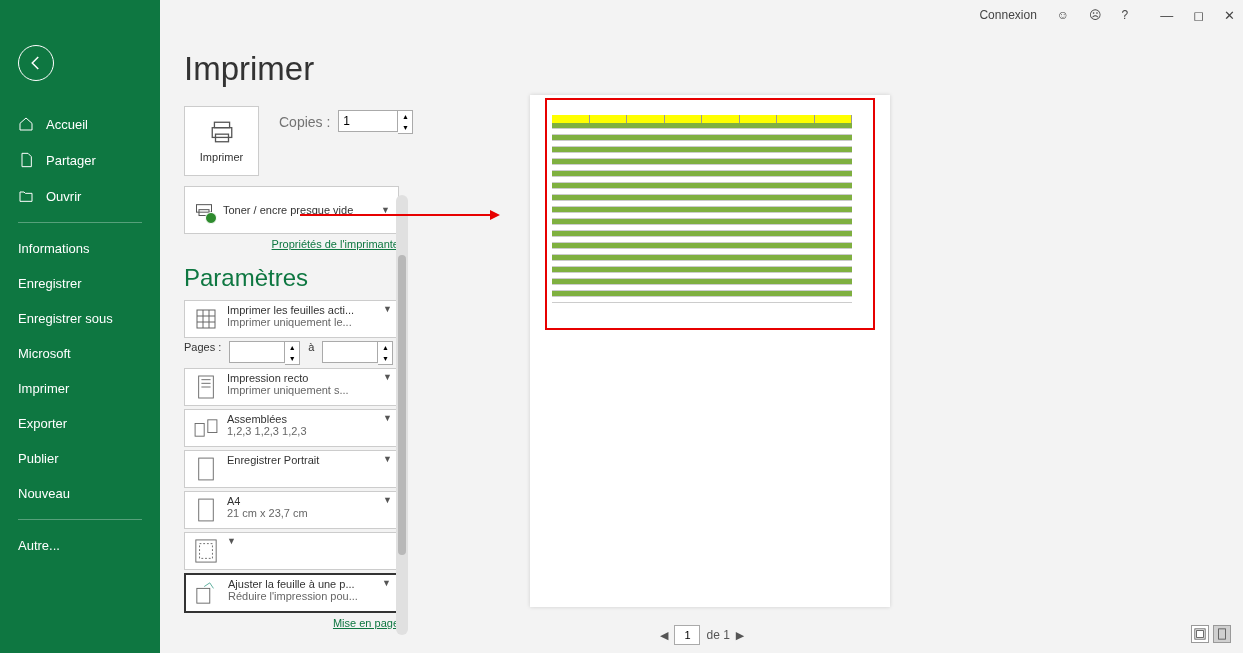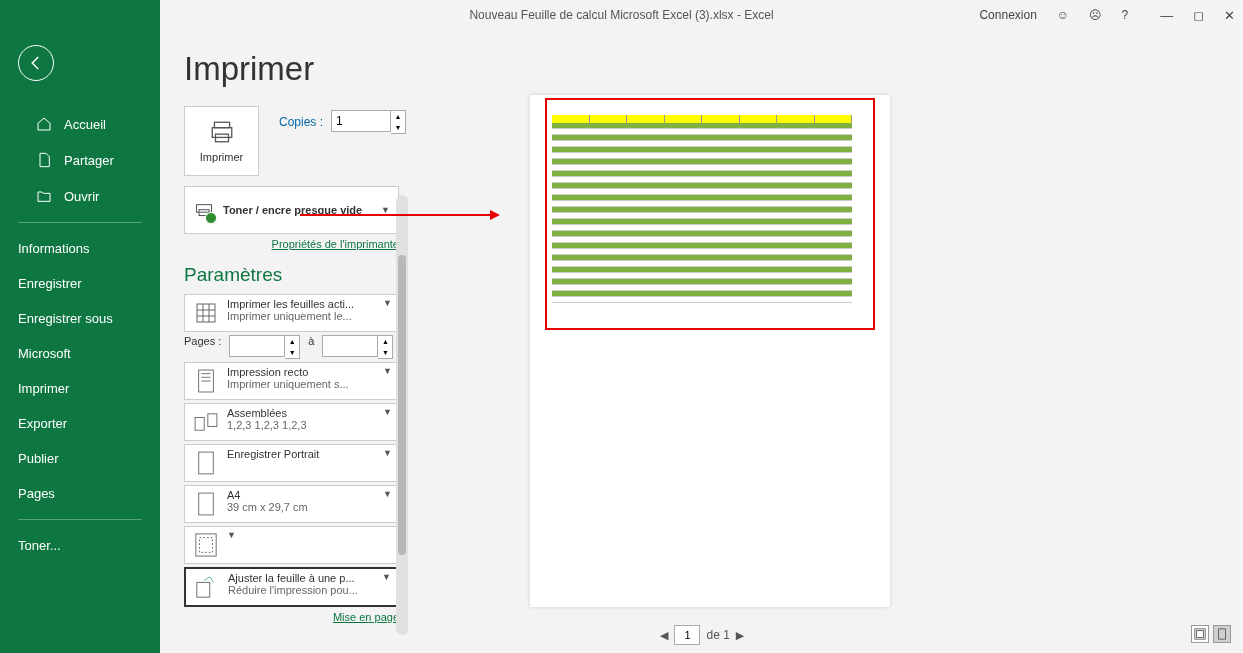--- a/index.html
+++ b/index.html
@@ -9,47 +9,47 @@
     .titlebar-title { font-size: 12px; color: #555; position: absolute; left: 50%; transform: translateX(-50%); }
     .titlebar-right { position: absolute; right: 8px; display: flex; gap: 20px; }
     .titlebar-right span { font-size: 12px; color: #444; cursor: pointer; }
     .titlebar-icon { font-size: 14px; }
     .win-controls { display: flex; gap: 20px; margin-left: 12px; }
     .win-controls span { font-size: 13px; cursor: pointer; }
     
     .sidebar { position: absolute; left: 0; top: 0; width: 160px; height: 653px; background: #0e7741; color: #fff; padding-top: 45px; }
     .back-btn { width: 36px; height: 36px; border: 1.5px solid #fff; border-radius: 50%; display: flex; align-items: center; justify-content: center; margin-left: 18px; margin-bottom: 25px; cursor: pointer; }
     .back-btn svg { fill: #fff; }
-    .nav-item { display: flex; align-items: center; padding: 10px 36px; font-size: 13px; cursor: pointer; gap: 12px; }
+    .nav-item { display: flex; align-items: center; padding: 10px 18px; font-size: 13px; cursor: pointer; gap: 12px; }
     .nav-icon { width: 16px; height: 16px; display: inline-flex; align-items: center; justify-content: center; }
     .nav-divider { border-top: 1px solid rgba(255,255,255,0.3); margin: 8px 18px; }
     .nav-text-only { padding: 10px 18px; font-size: 13px; cursor: pointer; }
     
     .main { position: absolute; left: 160px; top: 30px; right: 0; bottom: 0; background: #f3f3f3; padding: 20px 0 0 24px; }
     .page-title { font-size: 33px; font-weight: 300; color: #333; margin-bottom: 18px; }
     
     .print-controls { display: flex; align-items: flex-start; gap: 20px; }
     .print-btn-box { width: 75px; height: 70px; border: 1px solid #ccc; background: #fff; display: flex; flex-direction: column; align-items: center; justify-content: center; cursor: pointer; }
     .print-btn-box svg { margin-bottom: 6px; }
     .print-btn-label { font-size: 11px; color: #333; }
     .copies-row { display: flex; align-items: center; gap: 8px; margin-top: 4px; }
-    .copies-label { font-size: 12px; color: #0369a1; }
+    .copies-label { font-size: 14px; color: #737373; }
     .copies-input { width: 60px; height: 22px; border: 1px solid #aaa; font-size: 12px; padding: 0 4px; position: relative; }
     .spinner-wrap { position: relative; display: flex; }
     .spinner-btns { display: flex; flex-direction: column; border: 1px solid #aaa; border-left: none; }
     .spinner-btns span { width: 14px; height: 11px; font-size: 7px; display: flex; align-items: center; justify-content: center; cursor: pointer; background: #fff; }
     
     .settings-col { width: 215px; margin-top: 10px; }
-    .printer-row { display: flex; align-items: center; border: 1px solid #ccc; background: #fff; padding: 16px 8px; height: 48px; position: relative; font-weight: bold; }
+    .printer-row { display: flex; align-items: center; border: 1px solid #ccc; background: #fff; padding: 16px 8px; height: 48px; position: relative; }
     .printer-icon { margin-right: 8px; position: relative; }
     .printer-text { font-size: 11px; color: #333; flex: 1; }
     .dropdown-arrow { font-size: 9px; color: #555; }
     .link-right { text-align: right; font-size: 11px; color: #0e7741; text-decoration: underline; margin-top: 4px; cursor: pointer; }
     
-    .section-title { font-size: 19px; font-weight: 400; color: #0e7741; margin: 14px 0 8px 0; }
+    .section-title { font-size: 24px; font-weight: 400; color: #0e7741; margin: 14px 0 8px 0; }
     
     .setting-row { display: flex; align-items: flex-start; border: 1px solid #ccc; background: #fff; padding: 3px 6px; min-height: 38px; margin-bottom: 3px; position: relative; cursor: pointer; }
     .setting-row.selected { border: 2px solid #333; }
     .setting-icon { width: 30px; height: 30px; display: flex; align-items: center; justify-content: center; margin-right: 6px; flex-shrink: 0; }
     .setting-text { flex: 1; overflow: hidden; }
     .setting-text .line1 { font-size: 11px; color: #333; white-space: nowrap; overflow: hidden; text-overflow: ellipsis; }
     .setting-text .line2 { font-size: 11px; color: #666; white-space: nowrap; overflow: hidden; text-overflow: ellipsis; }
     
     .pages-row { display: flex; gap: 8px; margin-bottom: 3px; }
     .pages-label { font-size: 11px; color: #333; }
@@ -76,21 +76,20 @@
     .zoom-controls { position: absolute; right: 12px; bottom: 10px; display: flex; gap: 4px; }
     .zoom-btn { width: 18px; height: 18px; border: 1px solid #999; background: #fff; cursor: pointer; display: flex; align-items: center; justify-content: center; }
     .zoom-btn.active { background: #d0d0d0; }
     
     .check-badge { position: absolute; bottom: -2px; right: -2px; width: 12px; height: 12px; background: #2e8b2e; border-radius: 50%; border: 1px solid #fff; }
   </style>
 </head>
 <body>
 
 <div class="titlebar">
-  <span class="titlebar-title">Nouveau Feuille de calcul Microsoft Excel (3).xlsx  -  Excel</span>
   <div class="titlebar-right">
     <span>Connexion</span>
     <span class="titlebar-icon">☺</span>
     <span class="titlebar-icon">☹</span>
     <span class="titlebar-icon">?</span>
     <div class="win-controls">
       <span>—</span>
       <span>◻</span>
       <span>✕</span>
     </div>
@@ -128,23 +127,23 @@
     <span>Ouvrir</span>
   </div>
   <div class="nav-divider"></div>
   <div class="nav-text-only"><span>Informations</span></div>
   <div class="nav-text-only"><span>Enregistrer</span></div>
   <div class="nav-text-only"><span>Enregistrer sous</span></div>
   <div class="nav-text-only disabled"><span>Microsoft</span></div>
   <div class="nav-text-only active"><span>Imprimer</span></div>
   <div class="nav-text-only"><span>Exporter</span></div>
   <div class="nav-text-only"><span>Publier</span></div>
-  <div class="nav-text-only"><span>Pages</span></div>
+  <div class="nav-text-only"><span>Nouveau</span></div>
   <div class="nav-divider"></div>
-  <div class="nav-text-only"><span>Toner...</span></div>
+  <div class="nav-text-only"><span>Autre...</span></div>
 </div>
 
 <div class="main">
   <div class="page-title">Imprimer</div>
 
   <div class="print-controls">
     <div class="print-btn-box">
       <svg width="30" height="26" viewBox="0 0 24 24" fill="none" stroke="#555" stroke-width="1.2">
           <rect x="5" y="3" width="14" height="5"></rect>
           <rect x="3" y="8" width="18" height="9"></rect>
@@ -259,21 +258,21 @@
     </div>
 
     <div class="setting-row">
       <span class="setting-icon">
           <svg width="20" height="26" viewBox="0 0 22 28" fill="none" stroke="#666" stroke-width="1">
             <rect x="3" y="2" width="16" height="24"></rect>
           </svg>
         </span>
       <div class="setting-text">
           <div class="line1">A4</div>
-          <div class="line2">39 cm x 29,7 cm</div>
+          <div class="line2">21 cm x 23,7 cm</div>
         </div>
       <span class="dropdown-arrow">▼</span>
     </div>
 
     <div class="setting-row">
       <span class="setting-icon">
           <svg width="24" height="26" viewBox="0 0 26 28" fill="none" stroke="#666" stroke-width="1">
             <rect x="2" y="2" width="22" height="24"></rect>
             <rect x="6" y="6" width="14" height="16" stroke-dasharray="2"></rect>
           </svg>

